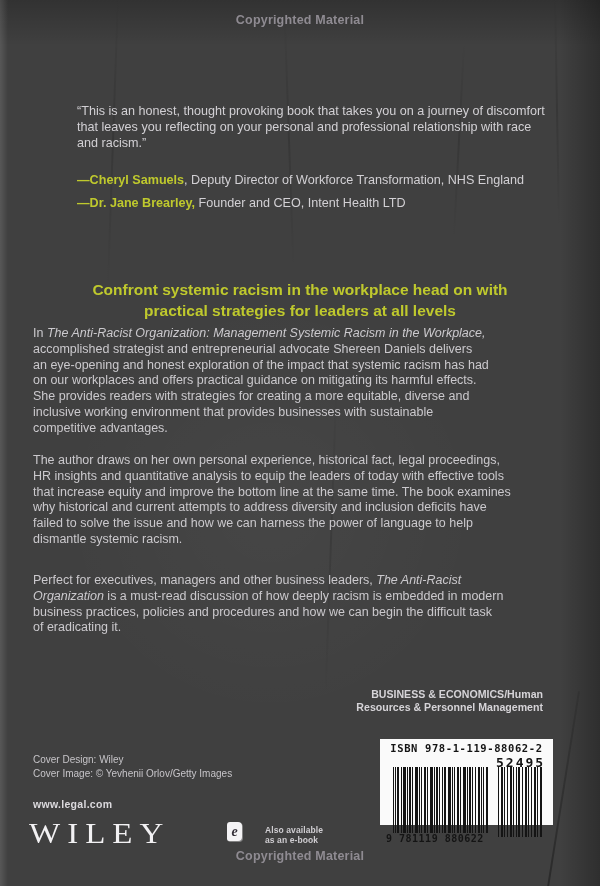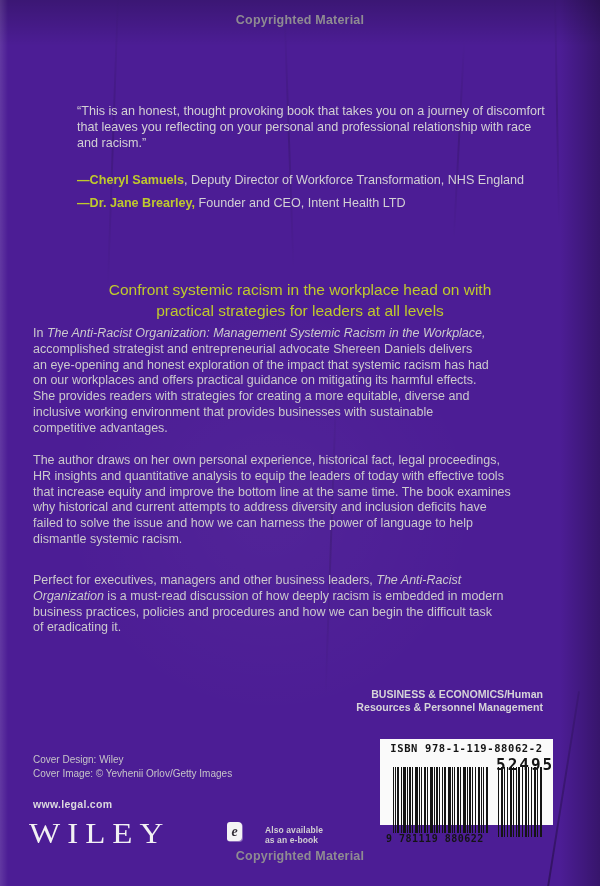--- a/index.html
+++ b/index.html
@@ -1,18 +1,18 @@
 <!DOCTYPE html>
 <html><head>
 <meta charset="utf-8">
 <style>
   html,body{margin:0;padding:0;background:#2f2b31;}
   #stage{position:relative;width:600px;height:886px;overflow:hidden;
          font-family:"Liberation Sans",sans-serif;
-         background:#4c1d95;}
+         background:#404040;}
   
   #stage .tex{position:absolute;pointer-events:none;}
   .edge-top{left:0;top:0;right:0;height:46px;background:linear-gradient(to bottom,rgba(0,0,0,.22),rgba(0,0,0,0));}
   .edge-left{left:0;top:0;bottom:0;width:8px;background:linear-gradient(to right,rgba(255,255,255,.12),rgba(255,255,255,0));}
   .edge-right{right:0;top:0;bottom:0;width:40px;background:linear-gradient(to right,rgba(0,0,0,0),rgba(0,0,0,.28));}
   .crease{width:2px;background:linear-gradient(to bottom,rgba(0,0,0,0),rgba(0,0,0,.14),rgba(0,0,0,0));}
   .crease.c1{left:112px;top:-10px;height:300px;transform:rotate(2deg);}
   .crease.c2{left:288px;top:10px;height:260px;transform:rotate(-2deg);}
   .crease.c3{left:458px;top:40px;height:200px;transform:rotate(3deg);}
   .crease.c4{left:556px;top:-10px;height:240px;transform:rotate(-1deg);}
@@ -25,21 +25,21 @@
              color:#8f8b92;letter-spacing:.2px;}
   .copyright.top{top:13px;}
   .copyright.bottom{top:849px;width:600px;}
 
   .quote{position:absolute;left:33px;width:552px;color:#d2d0d4;font-size:12.6px;
          line-height:16px;white-space:pre-line;margin-left:44px;}
   .attribution{margin-top:5px;white-space:normal;}
   .attr-name{color:#bfc92d;font-weight:bold;}
 
   .headline{position:absolute;left:20px;top:279px;width:560px;text-align:center;
-            color:#bfc92d;font-size:15.5px;font-weight:normal;line-height:21px;white-space:pre-line;}
+            color:#bfc92d;font-size:15.5px;font-weight:bold;line-height:21px;white-space:pre-line;}
 
   .para{position:absolute;left:33px;width:556px;color:#cbc9cd;font-size:12.5px;
         line-height:15.8px;white-space:pre-line;}
 
   .category{position:absolute;right:57px;top:688px;text-align:right;color:#d6d4d8;
             font-size:10.6px;font-weight:bold;line-height:13px;white-space:pre-line;}
 
   .credits{position:absolute;left:33px;top:753px;color:#c6c4c8;font-size:10px;line-height:14px;white-space:pre-line;}
   .website{position:absolute;left:33px;top:798px;color:#dcdade;font-size:10.5px;font-weight:bold;letter-spacing:.3px;}
 
@@ -54,21 +54,21 @@
   .ebook-icon span{font-family:"Liberation Serif",serif;font-style:italic;font-weight:bold;
                    font-size:14px;color:#35313a;line-height:1;}
   .ebook-note{margin-left:23px;margin-top:3px;color:#cfcdd1;font-size:8.5px;font-weight:bold;
               line-height:10px;white-space:pre-line;letter-spacing:.1px;}
 
   .barcode-box{position:absolute;left:380px;top:739px;width:173px;height:86px;background:#fafafa;
                font-family:"DejaVu Sans Mono",monospace;color:#141414;}
   .isbn-label{position:absolute;left:0;top:3px;width:100%;text-align:center;
               font-size:10.5px;letter-spacing:.6px;font-weight:bold;}
   .price-code{position:absolute;left:116px;top:16px;width:47px;text-align:center;
-              font-size:16px;letter-spacing:2px;font-weight:bold;}
+              font-size:13px;letter-spacing:2px;font-weight:bold;}
   .bc-main{position:absolute;left:13px;top:28px;}
   .bc-sup{position:absolute;left:118px;top:28px;}
   .ean-digits{position:absolute;left:6px;top:94px;width:108px;font-size:10px;letter-spacing:.5px;font-weight:bold;}
 </style>
 </head>
 <body>
 
 <div id="stage">
 
   <div class="tex edge-top"></div>

